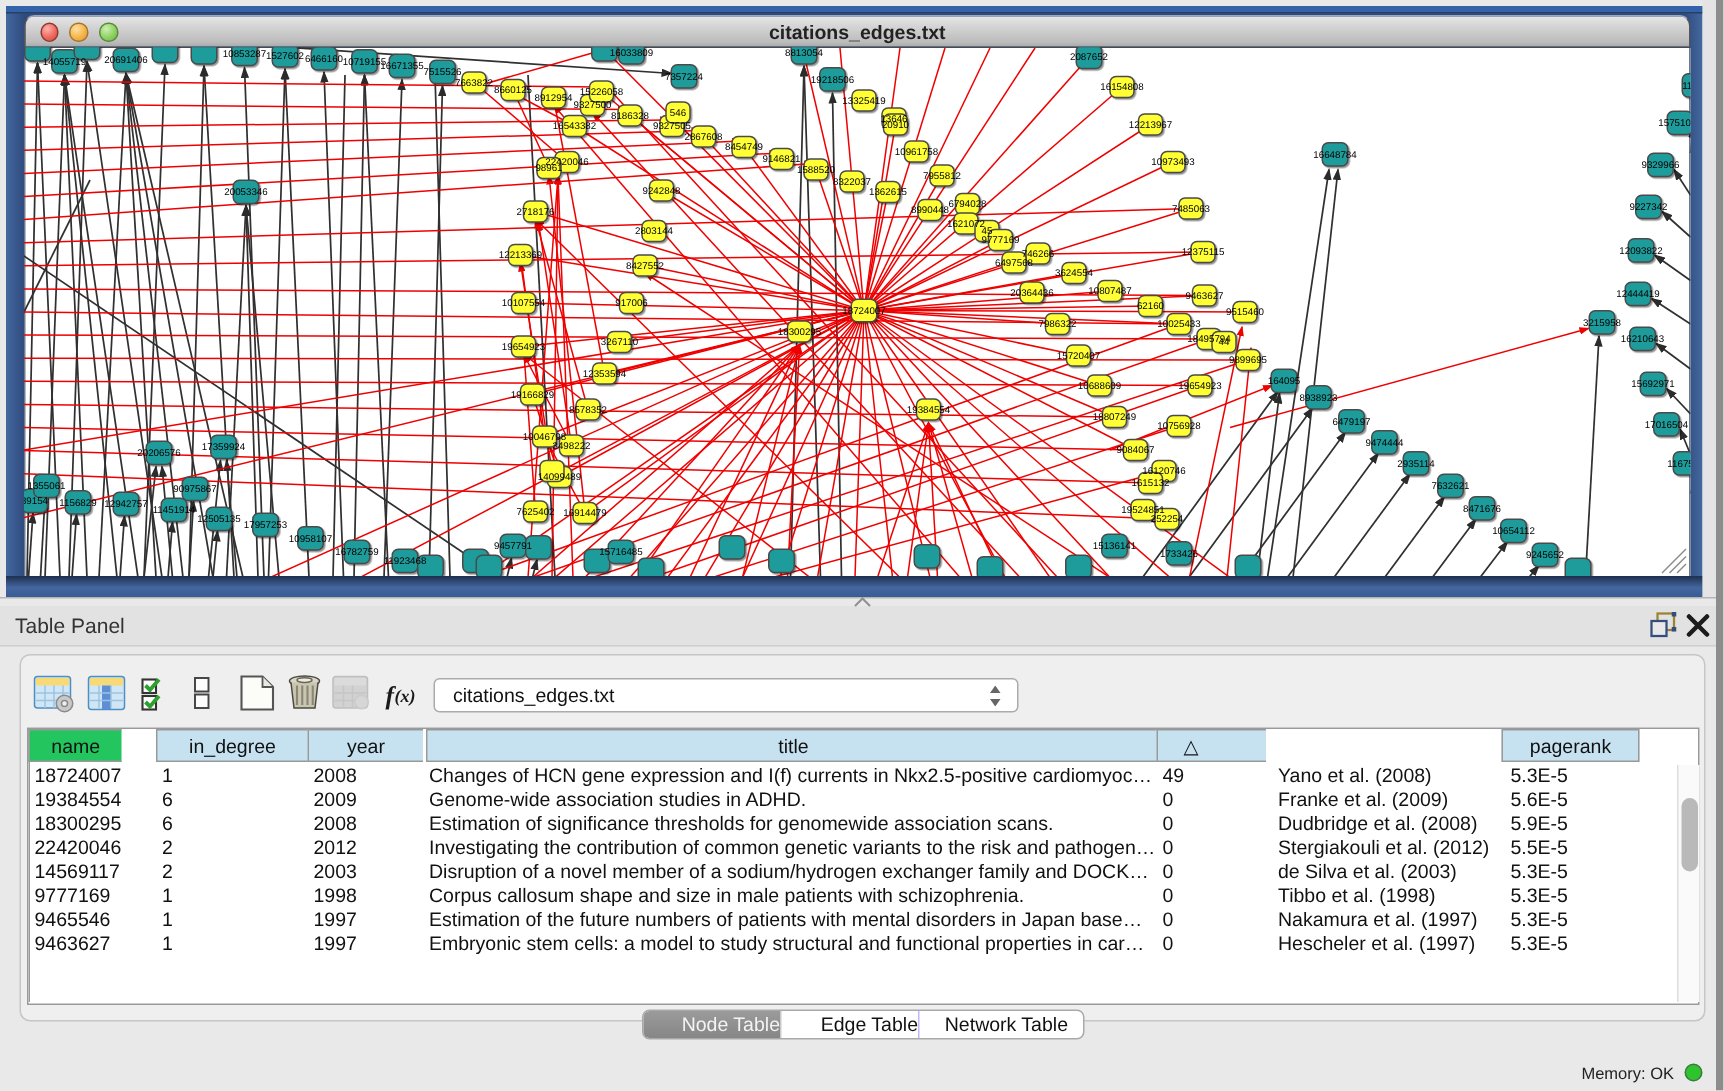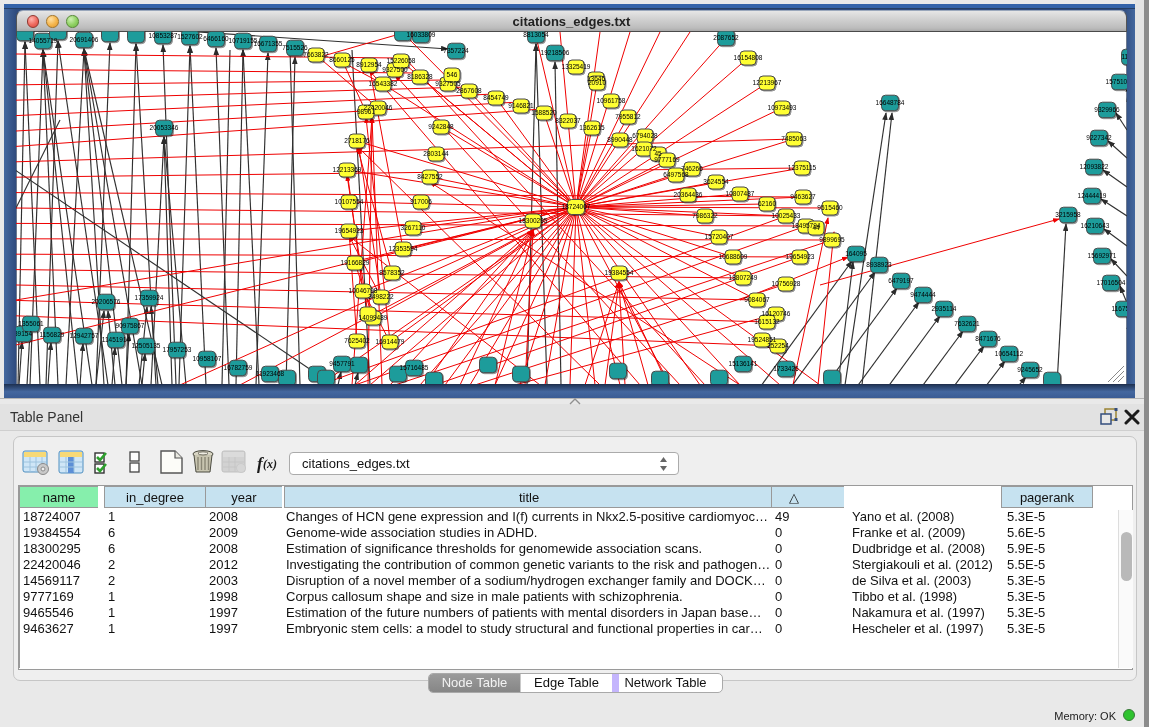--- a/index.html
+++ b/index.html
@@ -24,21 +24,21 @@
 #tbrd {position:absolute;left:4px;top:48px;width:1115px;height:185px;border:1px solid #9a9a9a;background:#fff;}
 #thead div {position:absolute;top:0;height:22px;background:#c6e2f0;border:1px solid #999;border-right:none;font-size:13px;color:#111;text-align:center;padding-top:3px;}
 #tbl {position:absolute;left:5px;top:71px;width:1074px;height:160px;background:#fff;border-left:1px solid #999;}
 #tbl table {border-collapse:collapse;width:100%;table-layout:fixed;}
 #tbl td {font-size:13px;color:#111;height:16px;padding:0 3px;white-space:nowrap;overflow:hidden;}
 #tbl td.c6 {padding-left:7px;margin-top:34px;}
 #tbl td.c7 {padding-left:5px;}
 #vscroll {position:absolute;right:3px;top:73px;width:15px;height:158px;background:#fafafa;border-left:1px solid #ddd;}
 #vthumb {position:absolute;left:2px;top:22px;width:11px;height:49px;background:#b9b9b9;border-radius:6px;}
 #tabs {position:absolute;left:428px;top:274px;width:295px;height:20px;border:1px solid #a9a9a9;border-radius:5px;background:#fff;font-size:13px;}
-#tabs .seg {position:absolute;top:0;height:18px;padding-top:1px;text-align:center;color:#111;}
+#tabs .seg {position:absolute;top:0;height:18px;padding-top:1px;text-align:right;color:#111;}
 #tabs .sel {background:linear-gradient(180deg,#9b9b9b,#868686);color:#f3f3f3;border-radius:4px 0 0 4px;}
 #mem {position:absolute;right:33px;top:710px;font-size:11px;color:#222;}
 #memdot {position:absolute;right:14px;top:709px;width:12px;height:12px;border-radius:50%;background:#2fc32f;border:1px solid #3a7a3a;}
 </style></head>
 <body>
 <div id="stage">
 <div id="netframe">
   <div class="tband"></div>
   <div class="bband"></div>
   <div id="titlebar">
@@ -610,21 +610,21 @@
       <text x="241" y="18" font-size="12" font-style="italic" font-weight="bold" font-family="Liberation Serif,serif" fill="#1a1a1a">(x)</text>
     </svg>
     <div id="combo">citations_edges.txt
       <svg style="position:absolute;right:10px;top:4px" width="9" height="14">
             <path d="M4.5,0L8,5H1z" fill="#666"></path>
             <path d="M4.5,14L8,9H1z" fill="#666"></path>
           </svg>
     </div>
     <div id="tbrd"></div>
     <div id="thead">
-      <div style="left:0px;width:79px;background:#86efac;">name</div>
+      <div style="left:0px;width:62px;background:#22c55e;">name</div>
       <div style="left:85px;width:101px;">in_degree</div>
       <div style="left:186px;width:77px;">year</div>
       <div style="left:265px;width:489px;">title</div>
       <div style="left:752px;width:73px;text-align:left;padding-left:17px;">△ out_de…</div>
       <div style="left:982px;width:92px;border-right:1px solid #999;">pagerank</div>
     </div>
     <div id="tbl">
           <table>
       <colgroup>
               <col style="width:85px">
@@ -711,20 +711,20 @@
     </tbody>
           </table>
         </div>
     <div id="vscroll">
           <div id="vthumb"></div>
         </div>
   </div>
   <div id="tabs">
     <div class="seg sel" style="left:0;width:91px;">Node Table</div>
     <div class="seg" style="left:91px;width:92px;border-left:1px solid #c9c9c9;">Edge Table</div>
-    <div class="seg" style="left:183px;width:100px;border-left:7px solid #c4b5fd;">Network Table</div>
+    <div class="seg" style="left:183px;width:100px;border-left:1px solid #c4b5fd;">Network Table</div>
   </div>
 </div>
 <div id="mem">Memory: OK</div>
 <div id="memdot"></div>
 <svg style="position:absolute;left:569px;top:398px" width="12" height="7">
       <path d="M1,6L6,1L11,6" fill="none" stroke="#909090" stroke-width="1.4"></path>
     </svg>
 </div>
 </body></html>

